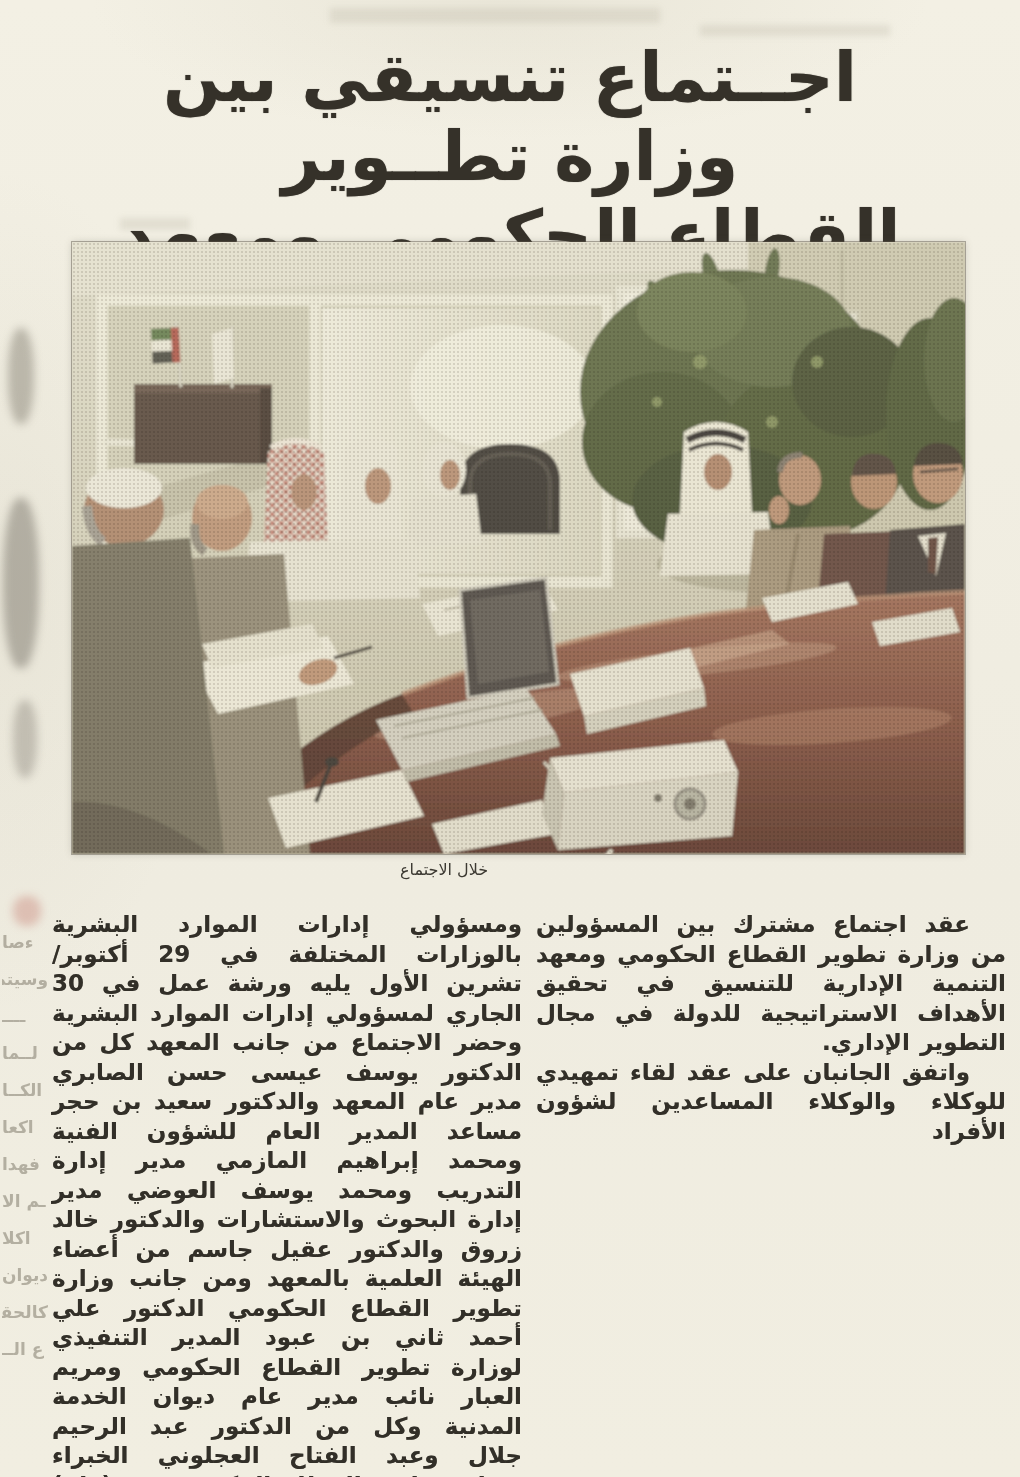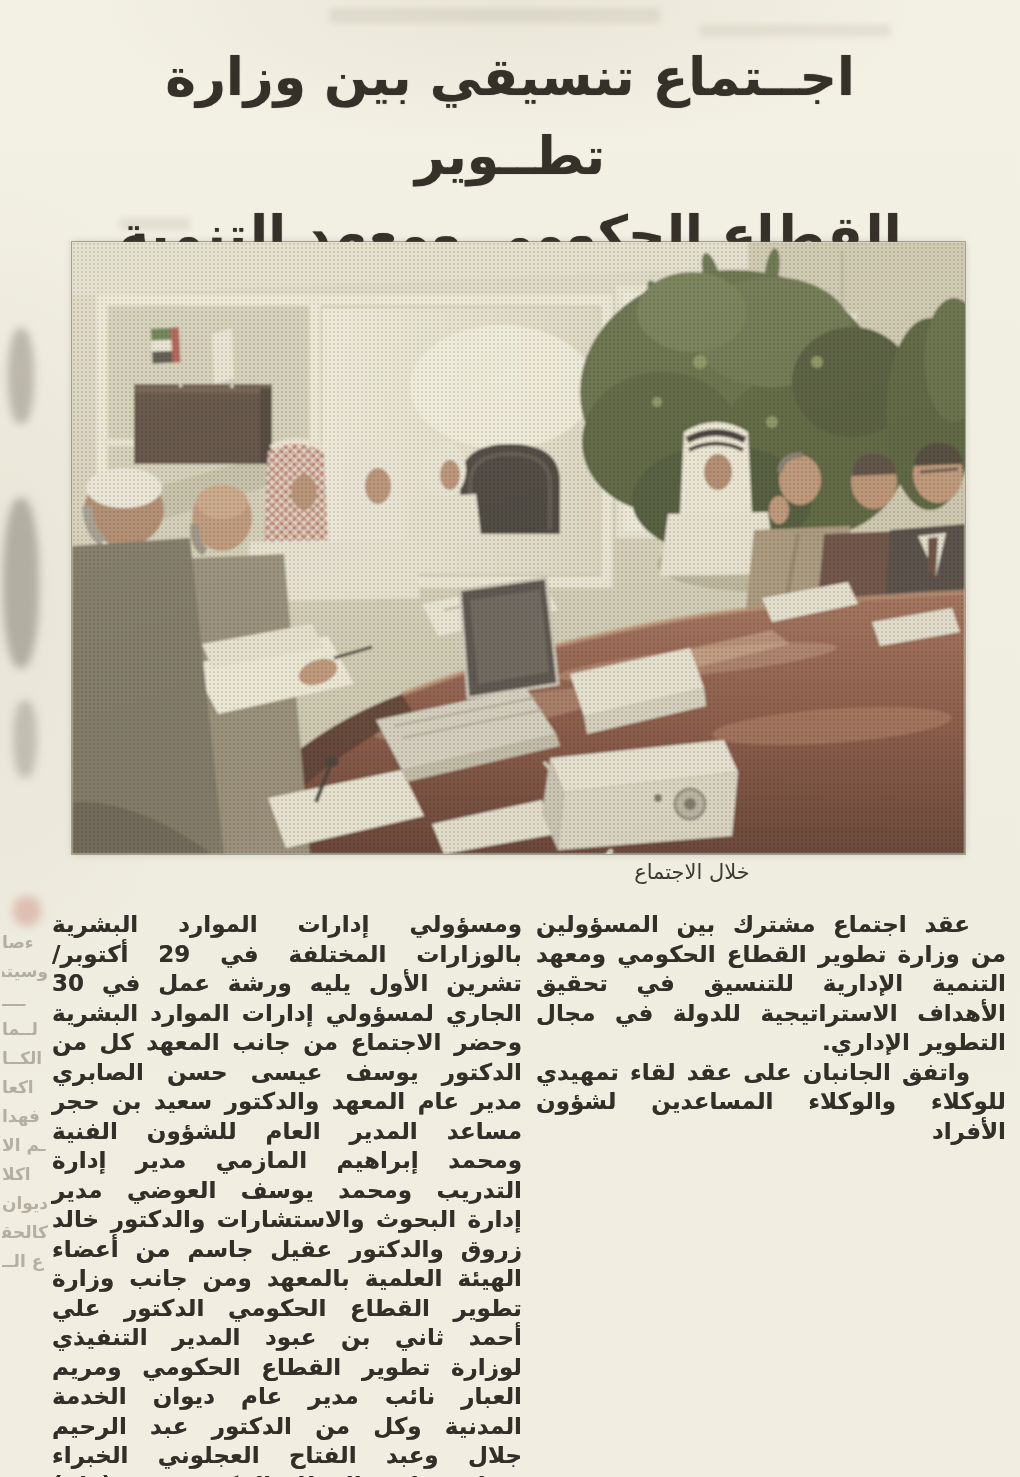--- a/index.html
+++ b/index.html
@@ -8,60 +8,60 @@
     background:
       radial-gradient(ellipse 600px 200px at 50% 0%, rgba(205,200,180,.25), transparent 70%),
       radial-gradient(ellipse 300px 600px at 0% 40%, rgba(200,195,175,.2), transparent 70%),
       linear-gradient(#f3f0e4, #efece0 60%, #f1eee1);
     font-family:"DejaVu Sans", sans-serif;
     direction:rtl; overflow:hidden; color:#33302a;
   }
   
   .headline{
     position:absolute;top:38px;left:110px;right:110px;text-align:center;
-    font-size:52px;font-weight:bold;line-height:79px;color:#353129;
+    font-size:68px;font-weight:bold;line-height:79px;color:#353129;
     letter-spacing:-1px; text-shadow:0 0 1px rgba(53,49,41,.55);
   }
   
   .photo{
     position:absolute;left:72px;top:242px;width:893px;height:612px;
     background:#cfccb6; box-shadow:0 0 0 1px rgba(90,85,72,.45), 0 0 7px rgba(90,85,72,.25);
     overflow:hidden;
   }
   .photo svg{display:block}
   .photo::before{ 
     content:"";position:absolute;inset:0;z-index:2;
     background:linear-gradient(160deg, rgba(240,235,214,.22), rgba(214,204,178,.18) 55%, rgba(200,188,160,.22));
   }
   .photo::after{ 
     content:"";position:absolute;inset:0;z-index:3;
     background-image:radial-gradient(rgba(66,56,44,.14) 1px, transparent 1.15px);
     background-size:4px 4px; mix-blend-mode:multiply;
   }
   .caption{
-    position:absolute;top:860px;right:58px;left:422px;
-    text-align:center;font-size:21px;color:#3c3932;letter-spacing:.5px;
+    position:absolute;top:860px;right:58px;left:400px;
+    text-align:left;font-size:16px;color:#3c3932;letter-spacing:.5px;
   }
   
   .columns{
     position:absolute;top:910px;right:14px;left:54px;
     display:flex;gap:14px;
   }
   .col{width:470px;flex:0 0 470px;
     font-size:23px;font-weight:bold;line-height:29.5px;color:#322f28;
     text-align:justify;word-spacing:2.5px;
     text-shadow:0 0 .6px rgba(50,47,40,.5);
   }
   .col p{margin:0;text-indent:36px;}
   .col p.cont{text-indent:0;}
   .agency{float:left;font-weight:bold;}
   
   .edge-strip{
     position:absolute;left:2px;top:932px;width:46px;display:flex;flex-direction:column;
-    gap:9px;font-size:17px;font-weight:bold;color:#837d6e;opacity:.55;
+    gap:17px;font-size:17px;font-weight:bold;color:#837d6e;opacity:.55;
     filter:blur(.4px);overflow:hidden;height:530px;text-align:left;
   }
   .edge-strip span{white-space:nowrap}
   .smudge{position:absolute;border-radius:45%;filter:blur(4px);}
   .smudge-a{left:8px;top:328px;width:26px;height:96px;background:rgba(104,99,88,.38);}
   .smudge-b{left:3px;top:498px;width:36px;height:170px;background:rgba(96,91,80,.40);}
   .smudge-c{left:13px;top:700px;width:24px;height:78px;background:rgba(110,104,92,.32);}
   .smudge-d{left:13px;top:896px;width:28px;height:30px;background:rgba(192,112,100,.35);}
   .ghost{position:absolute;filter:blur(3px);background:rgba(140,134,116,.16);}
   .ghost-a{left:330px;top:8px;width:330px;height:15px;}

